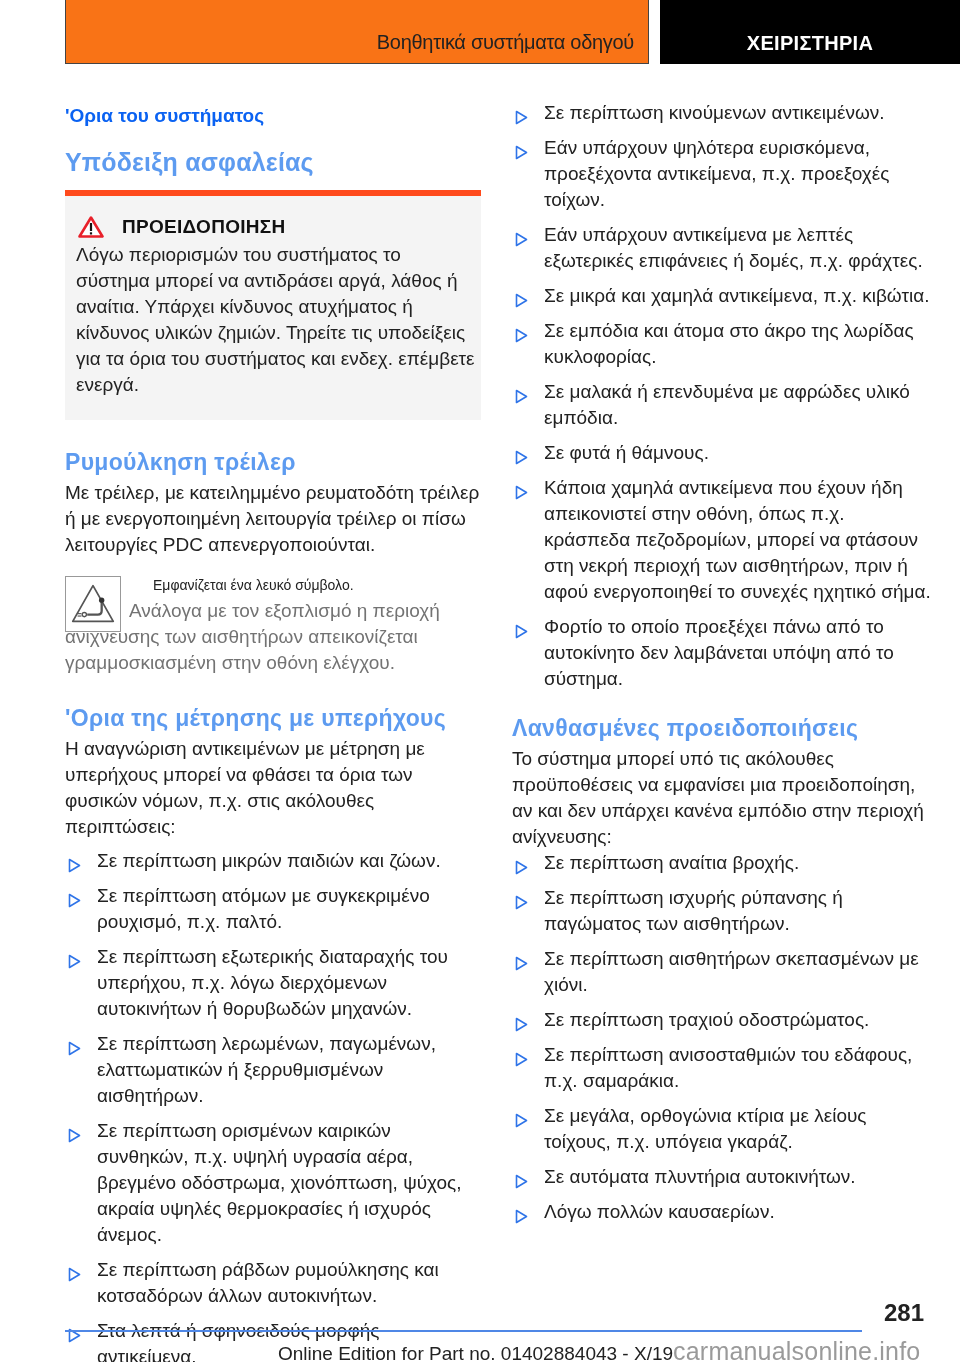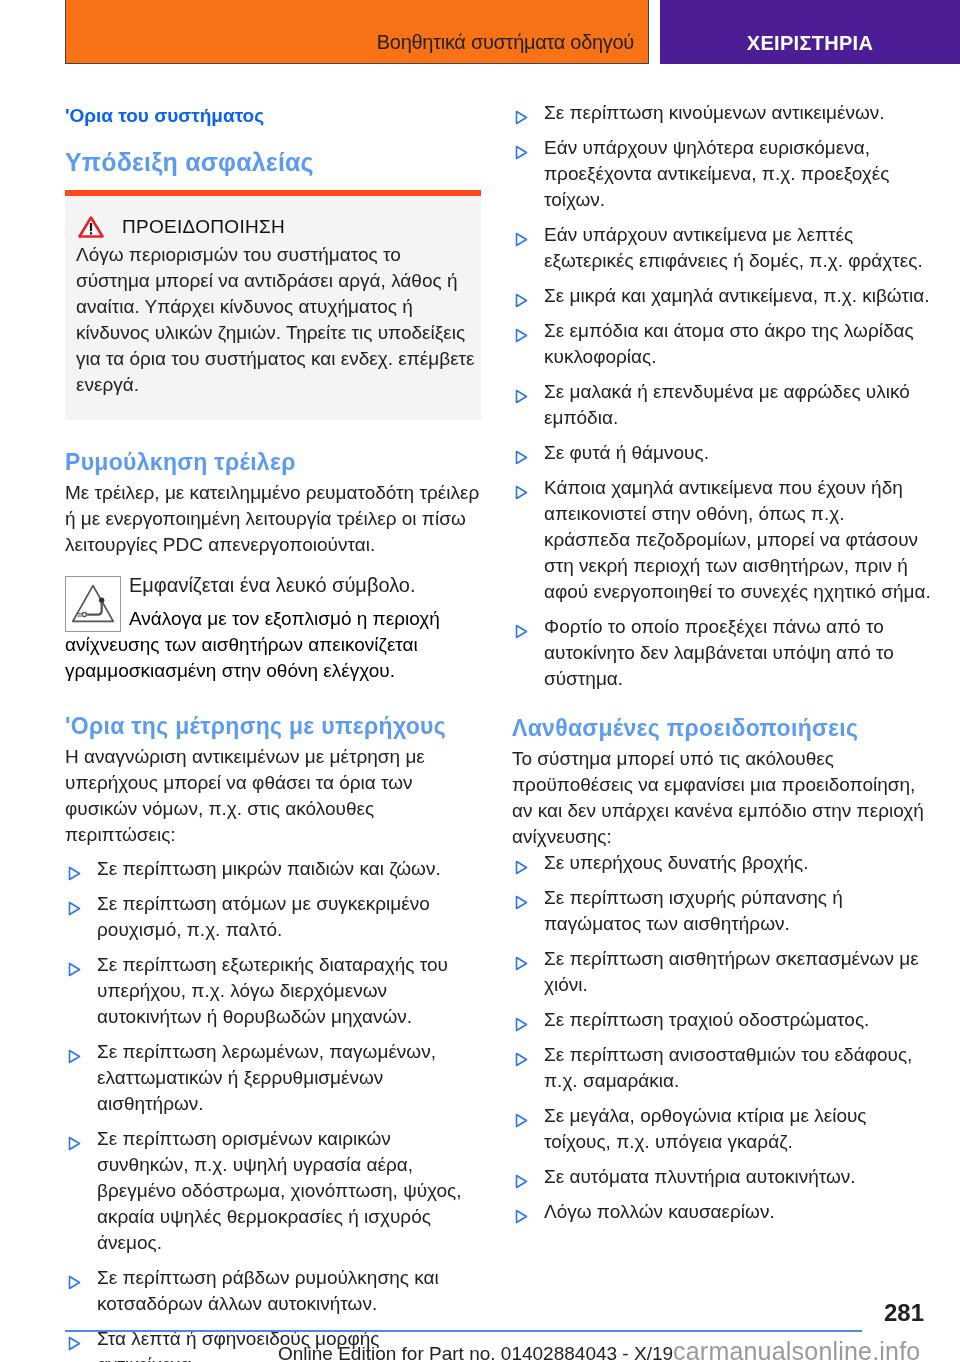--- a/index.html
+++ b/index.html
@@ -9,52 +9,52 @@
     .hdr-left {
       position: absolute; left: 65px; top: 0; width: 584px; height: 64px;
       border: 1.5px solid #444; border-top: none; background: #f97316;
     }
     .hdr-left span {
       position: absolute; right: 14px; bottom: 9px; font-size: 20px; color: #222;
       letter-spacing: -0.3px;
     }
     .hdr-right {
       position: absolute; left: 660px; top: 0; width: 300px; height: 64px;
-      background: #4c1d95;
+      background: #000000;
     }
     .hdr-right span {
       position: absolute; left: 50%; transform: translateX(-50%); bottom: 9px;
       font-size: 20px; font-weight: bold; color: #fff; letter-spacing: 0.3px;
     }
 
     .col { position: absolute; top: 98px; }
     .col-left { left: 65px; width: 416px; }
     .col-right { left: 512px; width: 420px; top: 100px; }
 
     .h1 { font-size: 19px; font-weight: bold; color: #0a62f2; line-height: 36px; margin-bottom: 10px; }
     .h2 { font-size: 25px; font-weight: bold; color: #5d9bf0; line-height: 36px; margin-bottom: 8px; letter-spacing: 0.2px; }
     .h3 { font-size: 23px; font-weight: bold; color: #5d9bf0; line-height: 32px; margin-bottom: 2px; letter-spacing: 0.3px; }
 
     .warn { margin-top: 10px; background: #f4f4f4; border-top: 6px solid #ff4a1c; padding: 20px 6px 22px 11px; }
     .warn-title { display: flex; align-items: center; margin-bottom: 4px; }
     .warn-title svg { width: 26px; height: 22px; margin-right: 18px; margin-left: 2px; }
-    .warn-title span { font-size: 19px; font-weight: normal; color: #111; letter-spacing: 0.3px; }
+    .warn-title span { font-size: 19px; font-weight: bold; color: #111; letter-spacing: 0.3px; }
     .warn p { font-size: 19px; line-height: 26px; color: #222; }
 
     .sec { margin-top: 26px; }
     .para { font-size: 19px; line-height: 26px; color: #222; }
 
     .iconrow { position: relative; margin-top: 14px; }
     .sym-box {
       position: absolute; left: 0; top: 4px; width: 56px; height: 56px;
       border: 1.5px solid #999; background: #fff;
     }
     .sym-box svg { width: 100%; height: 100%; }
-    .iconrow .p1 { padding-left: 64px; font-size: 20px; line-height: 26px; color: #222; margin-bottom: 8px; }
-    .iconrow .p2 { font-size: 19px; line-height: 26px; color: #000000; text-indent: 64px; }
+    .iconrow .p1 { padding-left: 88px; font-size: 14px; line-height: 26px; color: #222; }
+    .iconrow .p2 { font-size: 19px; line-height: 26px; color: #737373; text-indent: 64px; }
 
     ul.blist { list-style: none; margin-top: 8px; }
     ul.blist li { position: relative; padding-left: 32px; font-size: 19px; line-height: 26px; color: #222; margin-bottom: 9px; }
     ul.blist li .tri {
       position: absolute; left: 3px; top: 6px; width: 13px; height: 15px;
     }
     ul.blist li .tri svg { width: 100%; height: 100%; }
 
     .col-right ul.blist { margin-top: 0; }
     .col-right .h3 { margin-top: 20px; }
@@ -167,21 +167,21 @@
       <li><span class="tri"><svg viewBox="0 0 13 15">
             <polygon points="1.5,1.5 11.5,7.5 1.5,13.5" fill="none" stroke="#2f74e8" stroke-width="1.6" stroke-linejoin="round"></polygon>
           </svg></span><span>Φορτίο το οποίο προεξέχει πάνω από το αυτοκίνητο δεν λαμβάνεται υπόψη από το σύστημα.</span></li>
     </ul>
 
   <div class="h3">Λανθασμένες προειδοποιήσεις</div>
   <p class="para">Το σύστημα μπορεί υπό τις ακόλουθες προϋποθέσεις να εμφανίσει μια προειδοποίηση, αν και δεν υπάρχει κανένα εμπόδιο στην περιοχή ανίχνευσης:</p>
   <ul class="blist">
       <li><span class="tri"><svg viewBox="0 0 13 15">
             <polygon points="1.5,1.5 11.5,7.5 1.5,13.5" fill="none" stroke="#2f74e8" stroke-width="1.6" stroke-linejoin="round"></polygon>
-          </svg></span><span>Σε υπερήχους δυνατής βροχής.</span></li>
+          </svg></span><span>Σε περίπτωση αναίτια βροχής.</span></li>
       <li><span class="tri"><svg viewBox="0 0 13 15">
             <polygon points="1.5,1.5 11.5,7.5 1.5,13.5" fill="none" stroke="#2f74e8" stroke-width="1.6" stroke-linejoin="round"></polygon>
           </svg></span><span>Σε περίπτωση ισχυρής ρύπανσης ή παγώματος των αισθητήρων.</span></li>
       <li><span class="tri"><svg viewBox="0 0 13 15">
             <polygon points="1.5,1.5 11.5,7.5 1.5,13.5" fill="none" stroke="#2f74e8" stroke-width="1.6" stroke-linejoin="round"></polygon>
           </svg></span><span>Σε περίπτωση αισθητήρων σκεπασμένων με χιόνι.</span></li>
       <li><span class="tri"><svg viewBox="0 0 13 15">
             <polygon points="1.5,1.5 11.5,7.5 1.5,13.5" fill="none" stroke="#2f74e8" stroke-width="1.6" stroke-linejoin="round"></polygon>
           </svg></span><span>Σε περίπτωση τραχιού οδοστρώματος.</span></li>
       <li><span class="tri"><svg viewBox="0 0 13 15">

